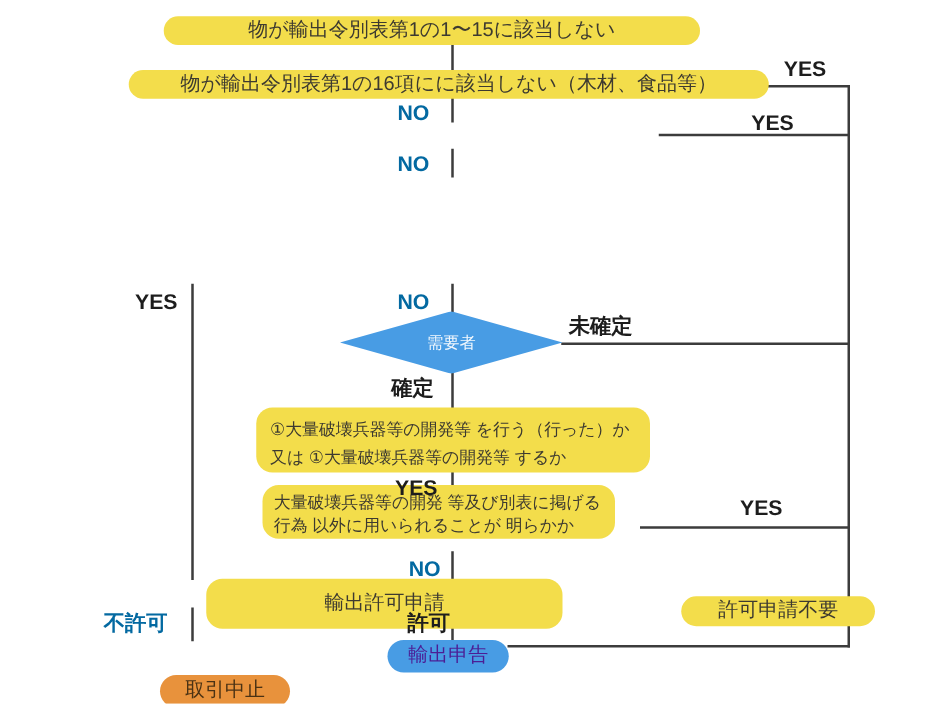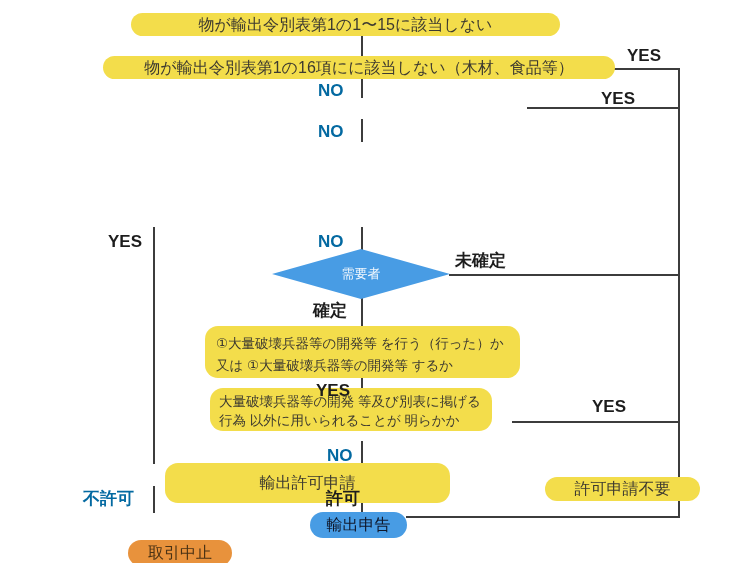--- a/index.html
+++ b/index.html
@@ -29,21 +29,21 @@
   }
   .box.multiline{
     display:block;
     text-align:left;
     white-space:normal;
   }
   .box4{padding:7px 13px;line-height:28px;border-radius:14px;}
   .box5{padding:7px 11px;line-height:22px;font-size:13.5px;}
   .box6{padding:4px 9px;line-height:19px;font-size:13.5px;}
   .stop{background:#E8923C;color:#4a3214;}
-  .decl{background:#489CE4;color:#0f172a;}
+  .decl{background:#489CE4;color:#4c1d95;}
   
   .diamond{
     position:absolute;
     background:#489CE4;
     clip-path:polygon(50% 0%,100% 50%,50% 100%,0% 50%);
     display:flex;align-items:center;justify-content:center;
     color:rgba(255,255,255,0.92);
     font-size:13px;
   }
   

